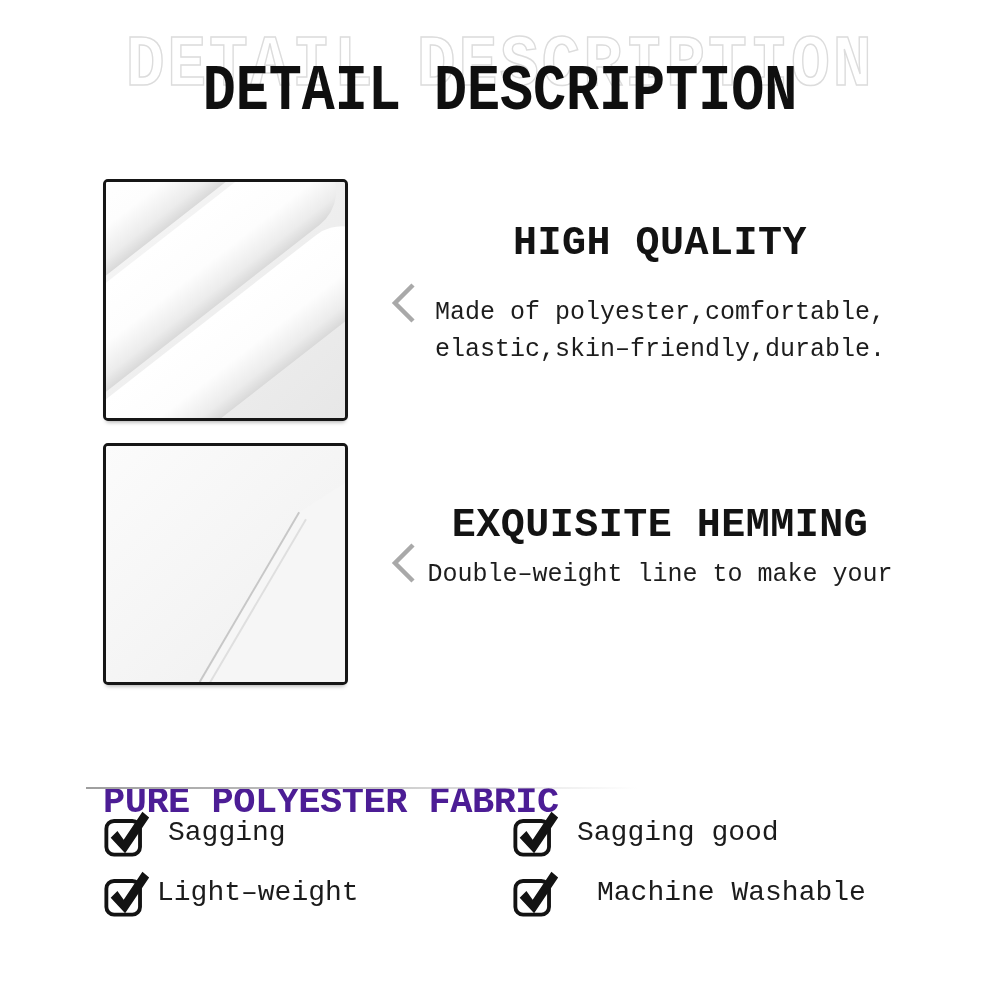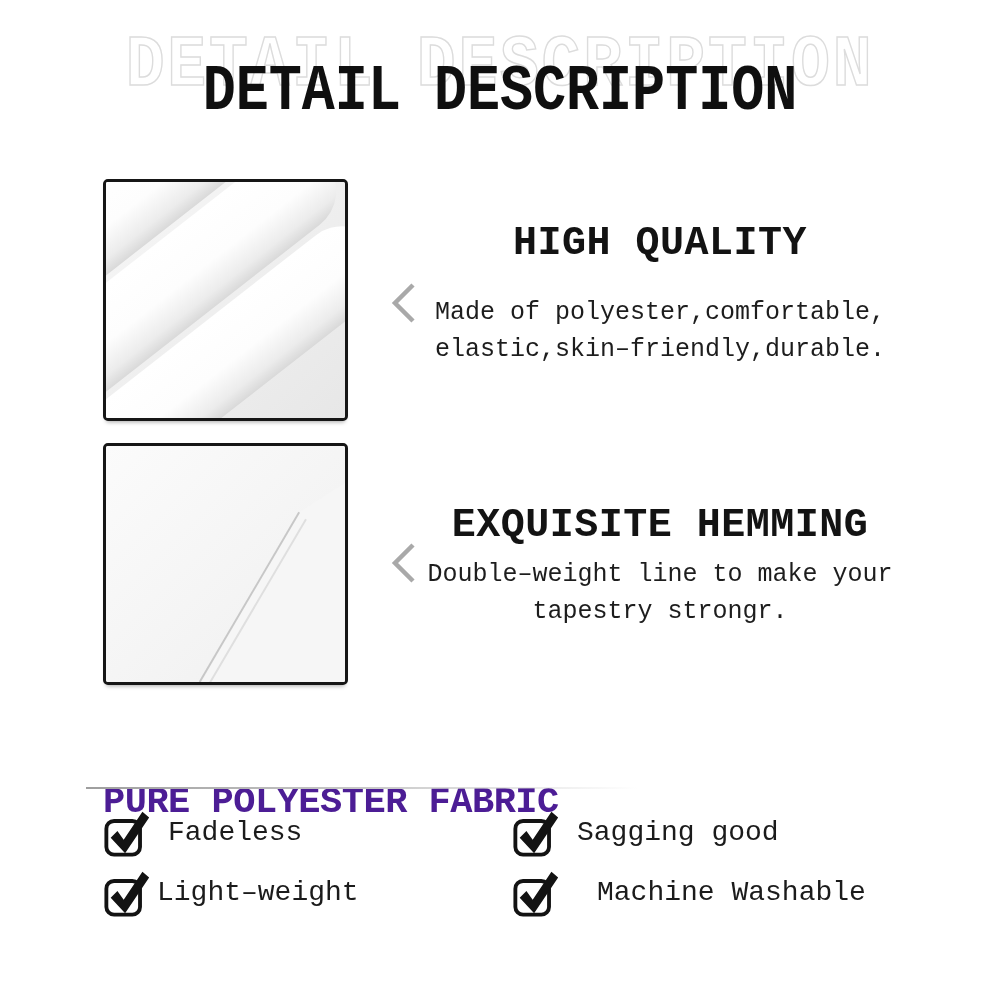--- a/index.html
+++ b/index.html
@@ -108,31 +108,30 @@
     </svg>
   </div>
 
   <svg class="abs chevron" style="left:387px;top:539px;" viewBox="0 0 32 48">
     <polyline points="26,6 8,24 26,42" fill="none" stroke="#a9a9a9" stroke-width="4.5"></polyline>
   </svg>
 
   <div class="abs feature-heading" style="top:494px;margin-top:12px;">EXQUISITE HEMMING</div>
   <div class="abs feature-desc" style="top:556px;">
     <div>Double–weight line to make your</div>
-    <div>tapestry strongr.</div>
   </div>
 
   <div class="abs fabric-heading">PURE POLYESTER FABRIC</div>
   <div class="abs fabric-underline"></div>
 
   <svg class="abs check-icon" style="left:103px;top:808px;" viewBox="0 0 52 52">
     <rect x="3.5" y="13.5" width="35" height="35" rx="8" fill="none" stroke="#131313" stroke-width="4"></rect>
     <path d="M8 31 L15 24 L21.5 33 L41 4 L48 10 L23 47 Z" fill="#131313"></path>
   </svg>
-  <div class="abs check-label" style="left:168px;top:808px;">Fadeless</div>
+  <div class="abs check-label" style="left:168px;top:808px;">Sagging</div>
 
   <svg class="abs check-icon" style="left:103px;top:868px;" viewBox="0 0 52 52">
     <rect x="3.5" y="13.5" width="35" height="35" rx="8" fill="none" stroke="#131313" stroke-width="4"></rect>
     <path d="M8 31 L15 24 L21.5 33 L41 4 L48 10 L23 47 Z" fill="#131313"></path>
   </svg>
   <div class="abs check-label" style="left:157px;top:868px;">Light–weight</div>
 
   <svg class="abs check-icon" style="left:512px;top:808px;" viewBox="0 0 52 52">
     <rect x="3.5" y="13.5" width="35" height="35" rx="8" fill="none" stroke="#131313" stroke-width="4"></rect>
     <path d="M8 31 L15 24 L21.5 33 L41 4 L48 10 L23 47 Z" fill="#131313"></path>

